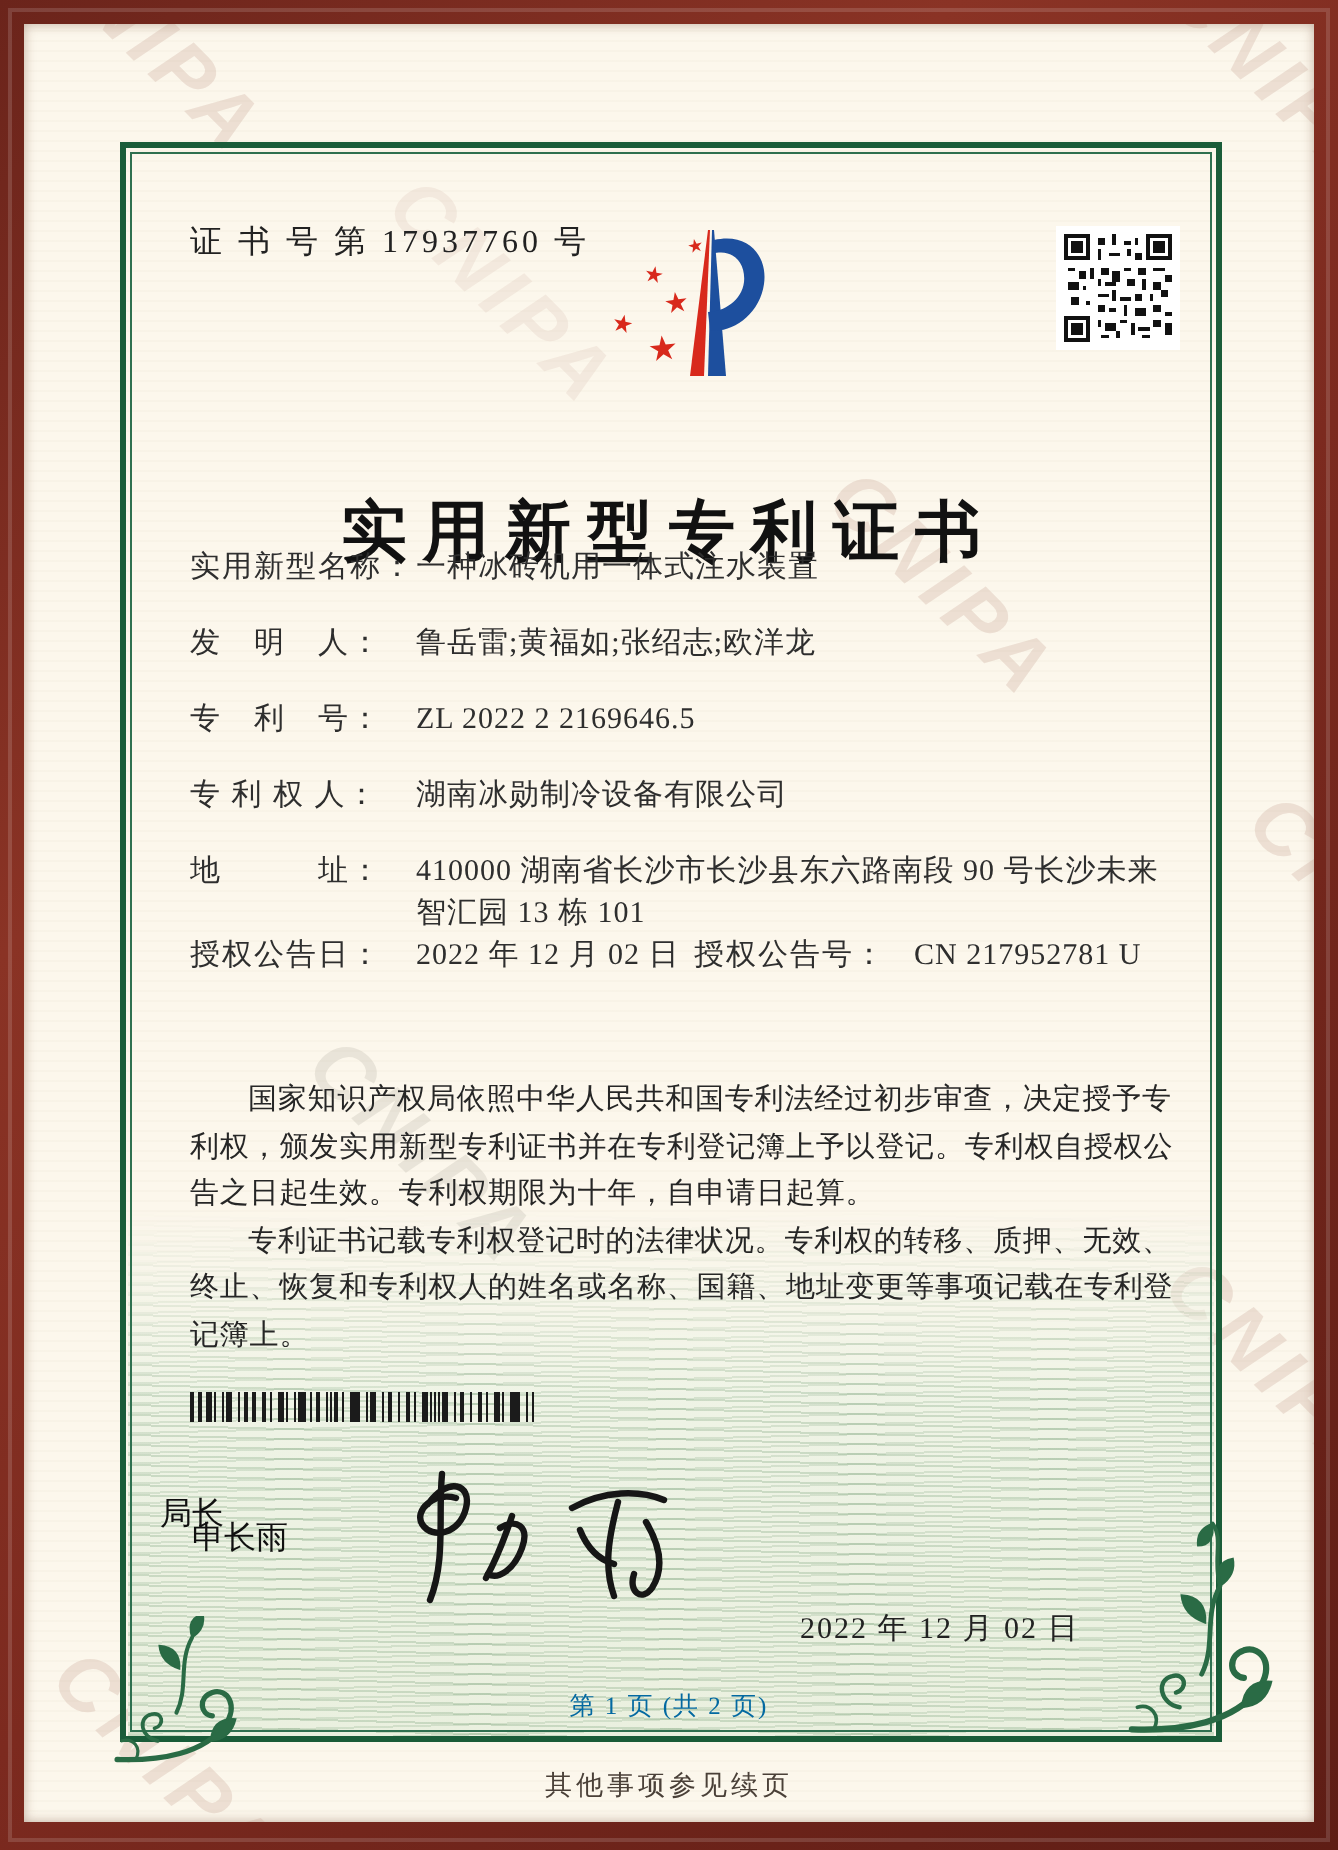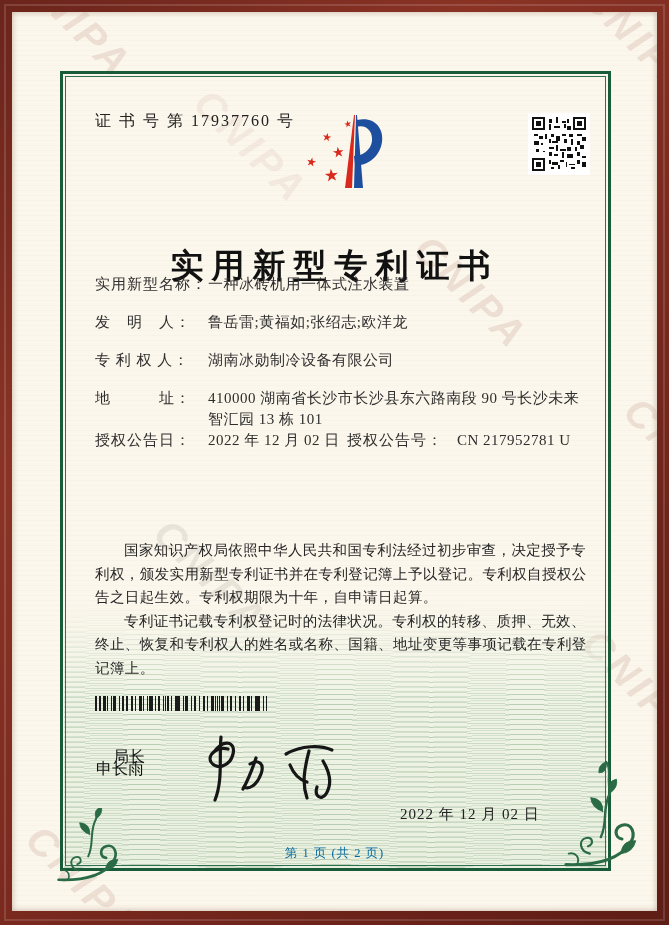--- a/index.html
+++ b/index.html
@@ -68,21 +68,21 @@
   .paras{position:absolute;left:83px;top:527px;width:494px;font-size:14.5px;
     line-height:23.5px;color:#262626;letter-spacing:.4px;}
   .paras p{margin:0;text-indent:2em;}
   .barcode{
     position:absolute;left:83px;top:684px;width:172px;height:15px;
     background:
       repeating-linear-gradient(90deg,#1b1b1b 0 1px,transparent 1px 4px),
       repeating-linear-gradient(90deg,#1b1b1b 0 2px,transparent 2px 9px),
       repeating-linear-gradient(90deg,transparent 0 5px,#1b1b1b 5px 6px,transparent 6px 13px);
   }
-  .sig-title{position:absolute;left:101px;top:735px;font-size:16px;color:#101010;
+  .sig-title{position:absolute;left:68px;top:735px;font-size:16px;color:#101010;
     font-family:Liberation Sans, sans-serif;}
   .sig-name{position:absolute;left:84px;top:747px;font-size:16px;color:#101010;
     font-family:"Liberation Sans","DejaVu Sans",sans-serif;}
   .sig-script{position:absolute;left:178px;top:720px;}
   .issue-date{position:absolute;left:388px;top:793px;font-size:15px;color:#222;letter-spacing:1px;}
   .page-num{position:absolute;left:0;right:0;top:833px;text-align:center;font-size:12.5px;color:#0369a1;letter-spacing:1px;}
   .footer-note{position:absolute;left:0;right:0;top:872px;text-align:center;
     font-size:13.5px;color:#4a4038;letter-spacing:2px;}
   .flourish{position:absolute;pointer-events:none;}
   .flourish.bl{left:38px;top:796px;transform:scaleX(-1);}
@@ -195,20 +195,24 @@
     <div class="fields">
       <div class="frow">
         <span class="lbl">实用新型名称：</span>
         <span class="val">一种冰砖机用一体式注水装置</span>
       </div>
       <div class="frow">
         <span class="lbl">发　明　人：</span>
         <span class="val">鲁岳雷;黄福如;张绍志;欧洋龙</span>
       </div>
       <div class="frow">
+        <span class="lbl">专　利　号：</span>
+        <span class="val">ZL 2022 2 2169646.5</span>
+      </div>
+      <div class="frow">
         <span class="lbl">专 利 权 人：</span>
         <span class="val">湖南冰勋制冷设备有限公司</span>
       </div>
       <div class="frow addr">
         <span class="lbl">地　　　址：</span>
         <span class="val">410000 湖南省长沙市长沙县东六路南段 90 号长沙未来智汇园 13 栋 101</span>
       </div>
       <div class="frow grant">
         <span class="lbl">授权公告日：</span>
         <span class="val val-d">2022 年 12 月 02 日</span>
@@ -261,14 +265,15 @@
         <path d="M50,36 q9,-6 7,-15 q-11,2 -7,15 Z" fill="#2a6b45" stroke-width="1"></path>
         <path d="M50,36 C46,22 52,10 46,2" stroke-width="2.2"></path>
         <path d="M46,2 q-9,3 -8,12 q9,0 8,-12 Z" fill="#2a6b45" stroke-width="1"></path>
         <path d="M62,102 q13,-1 16,-14 q-15,-1 -16,14 Z" fill="#2a6b45" stroke-width="1"></path>
         <path d="M42,56 q-12,-4 -13,-15 q14,1 13,15 Z" fill="#2a6b45" stroke-width="1"></path>
         <path d="M28,102 c-11,-2 -13,-15 -4,-17 c7,-2 9,7 2,9" stroke-width="2.4"></path>
         <path d="M14,114 c4,-8 -2,-14 -9,-12" stroke-width="2"></path>
       </svg>
     </div>
 
+    <div class="footer-note">其他事项参见续页</div>
   </div>
 </div>
 
 </body></html>

